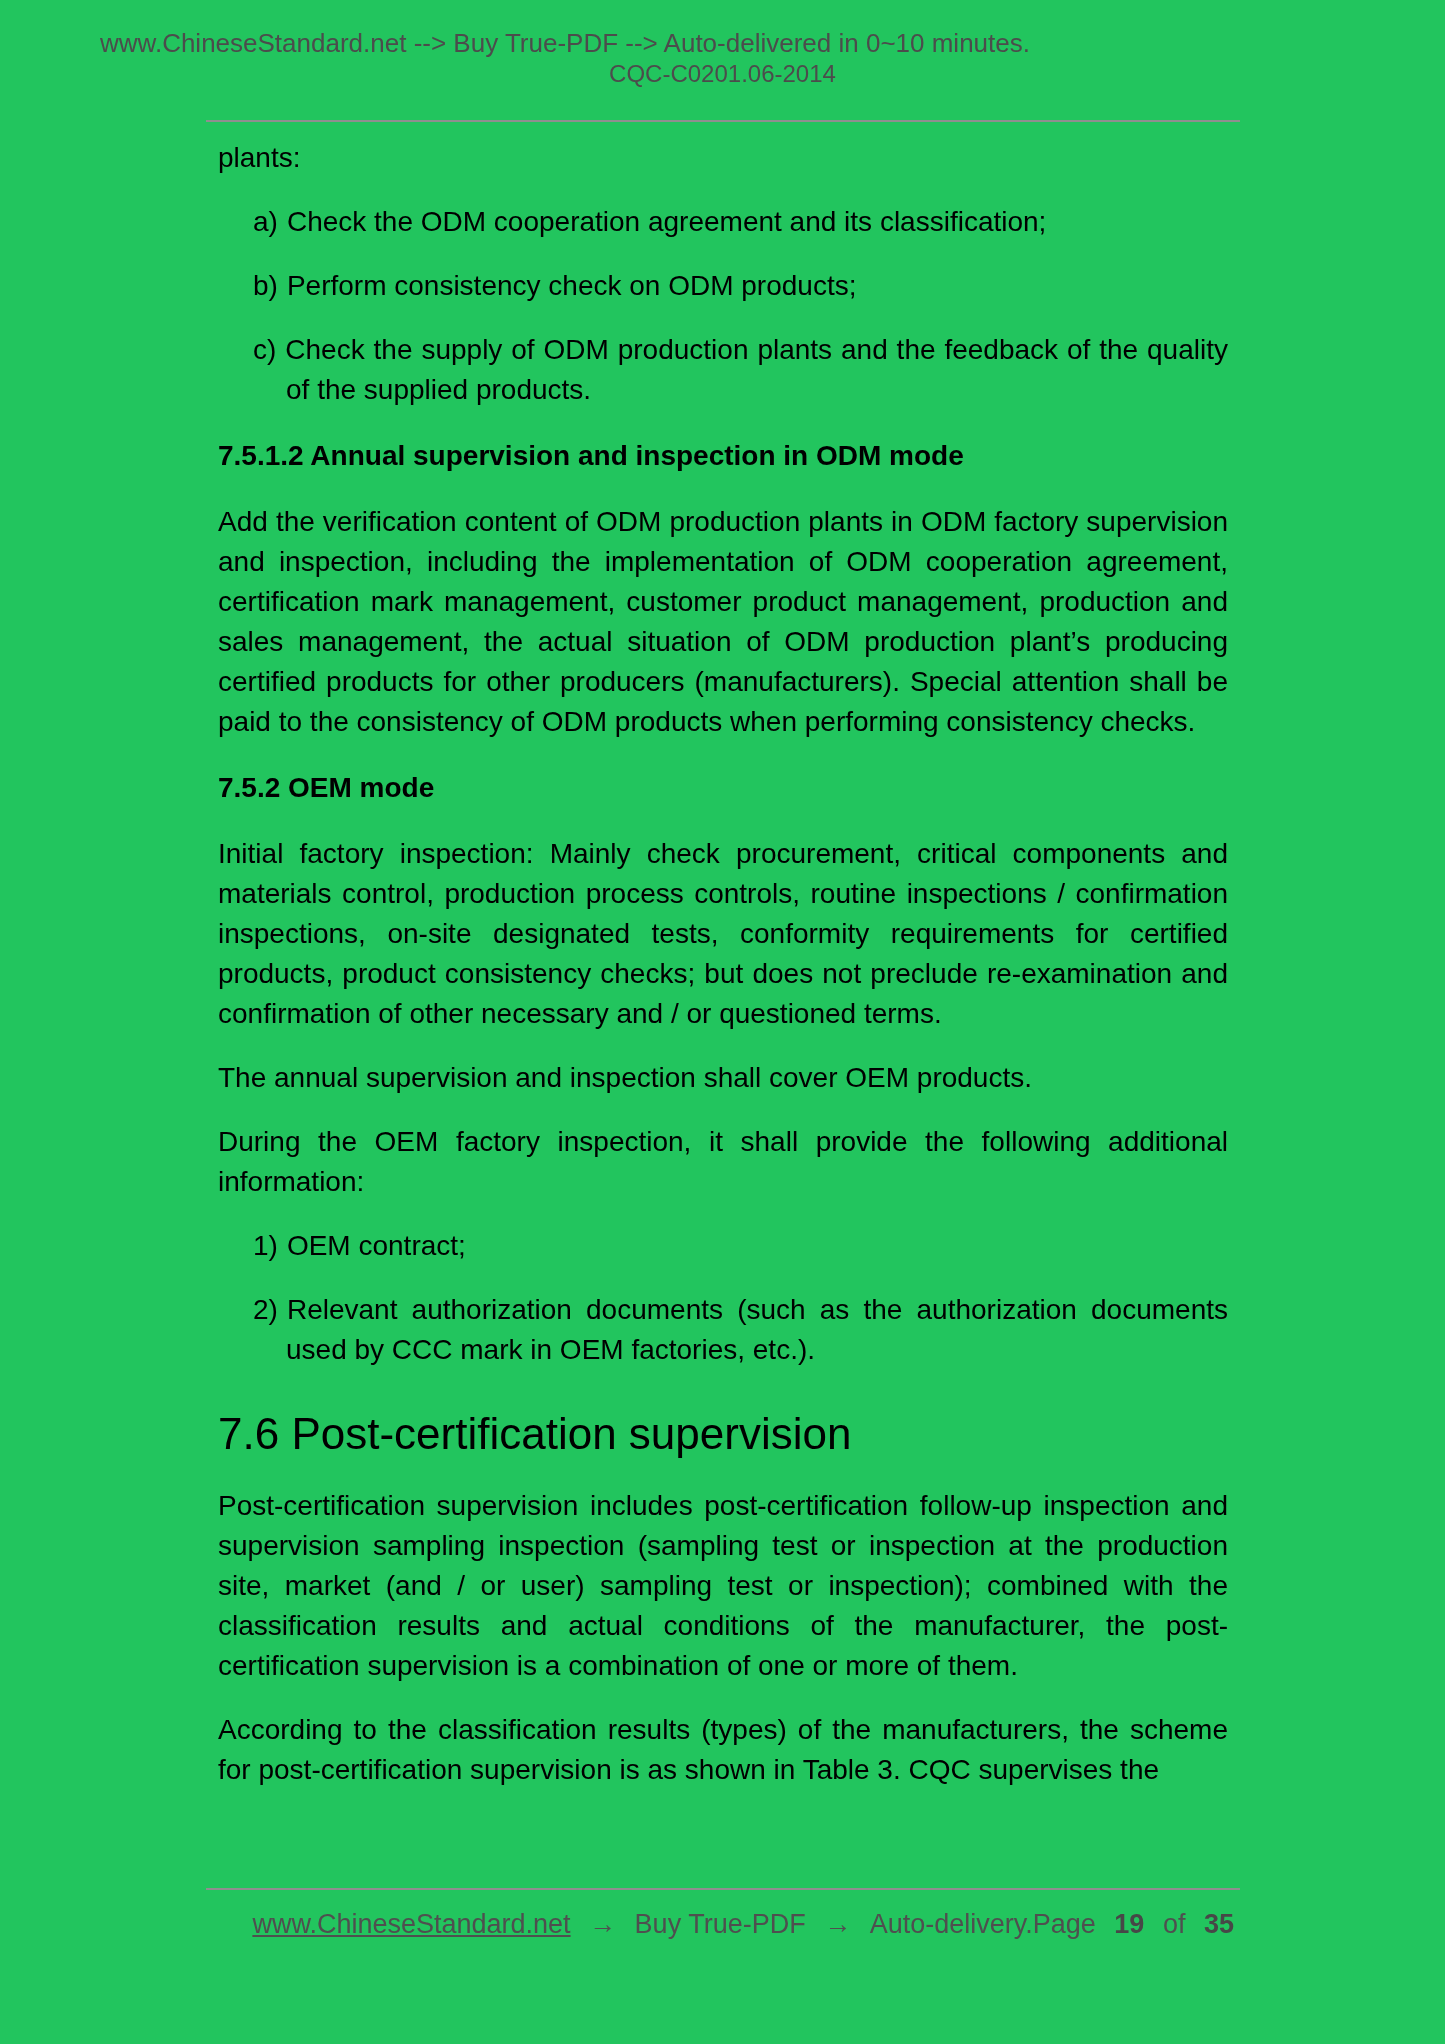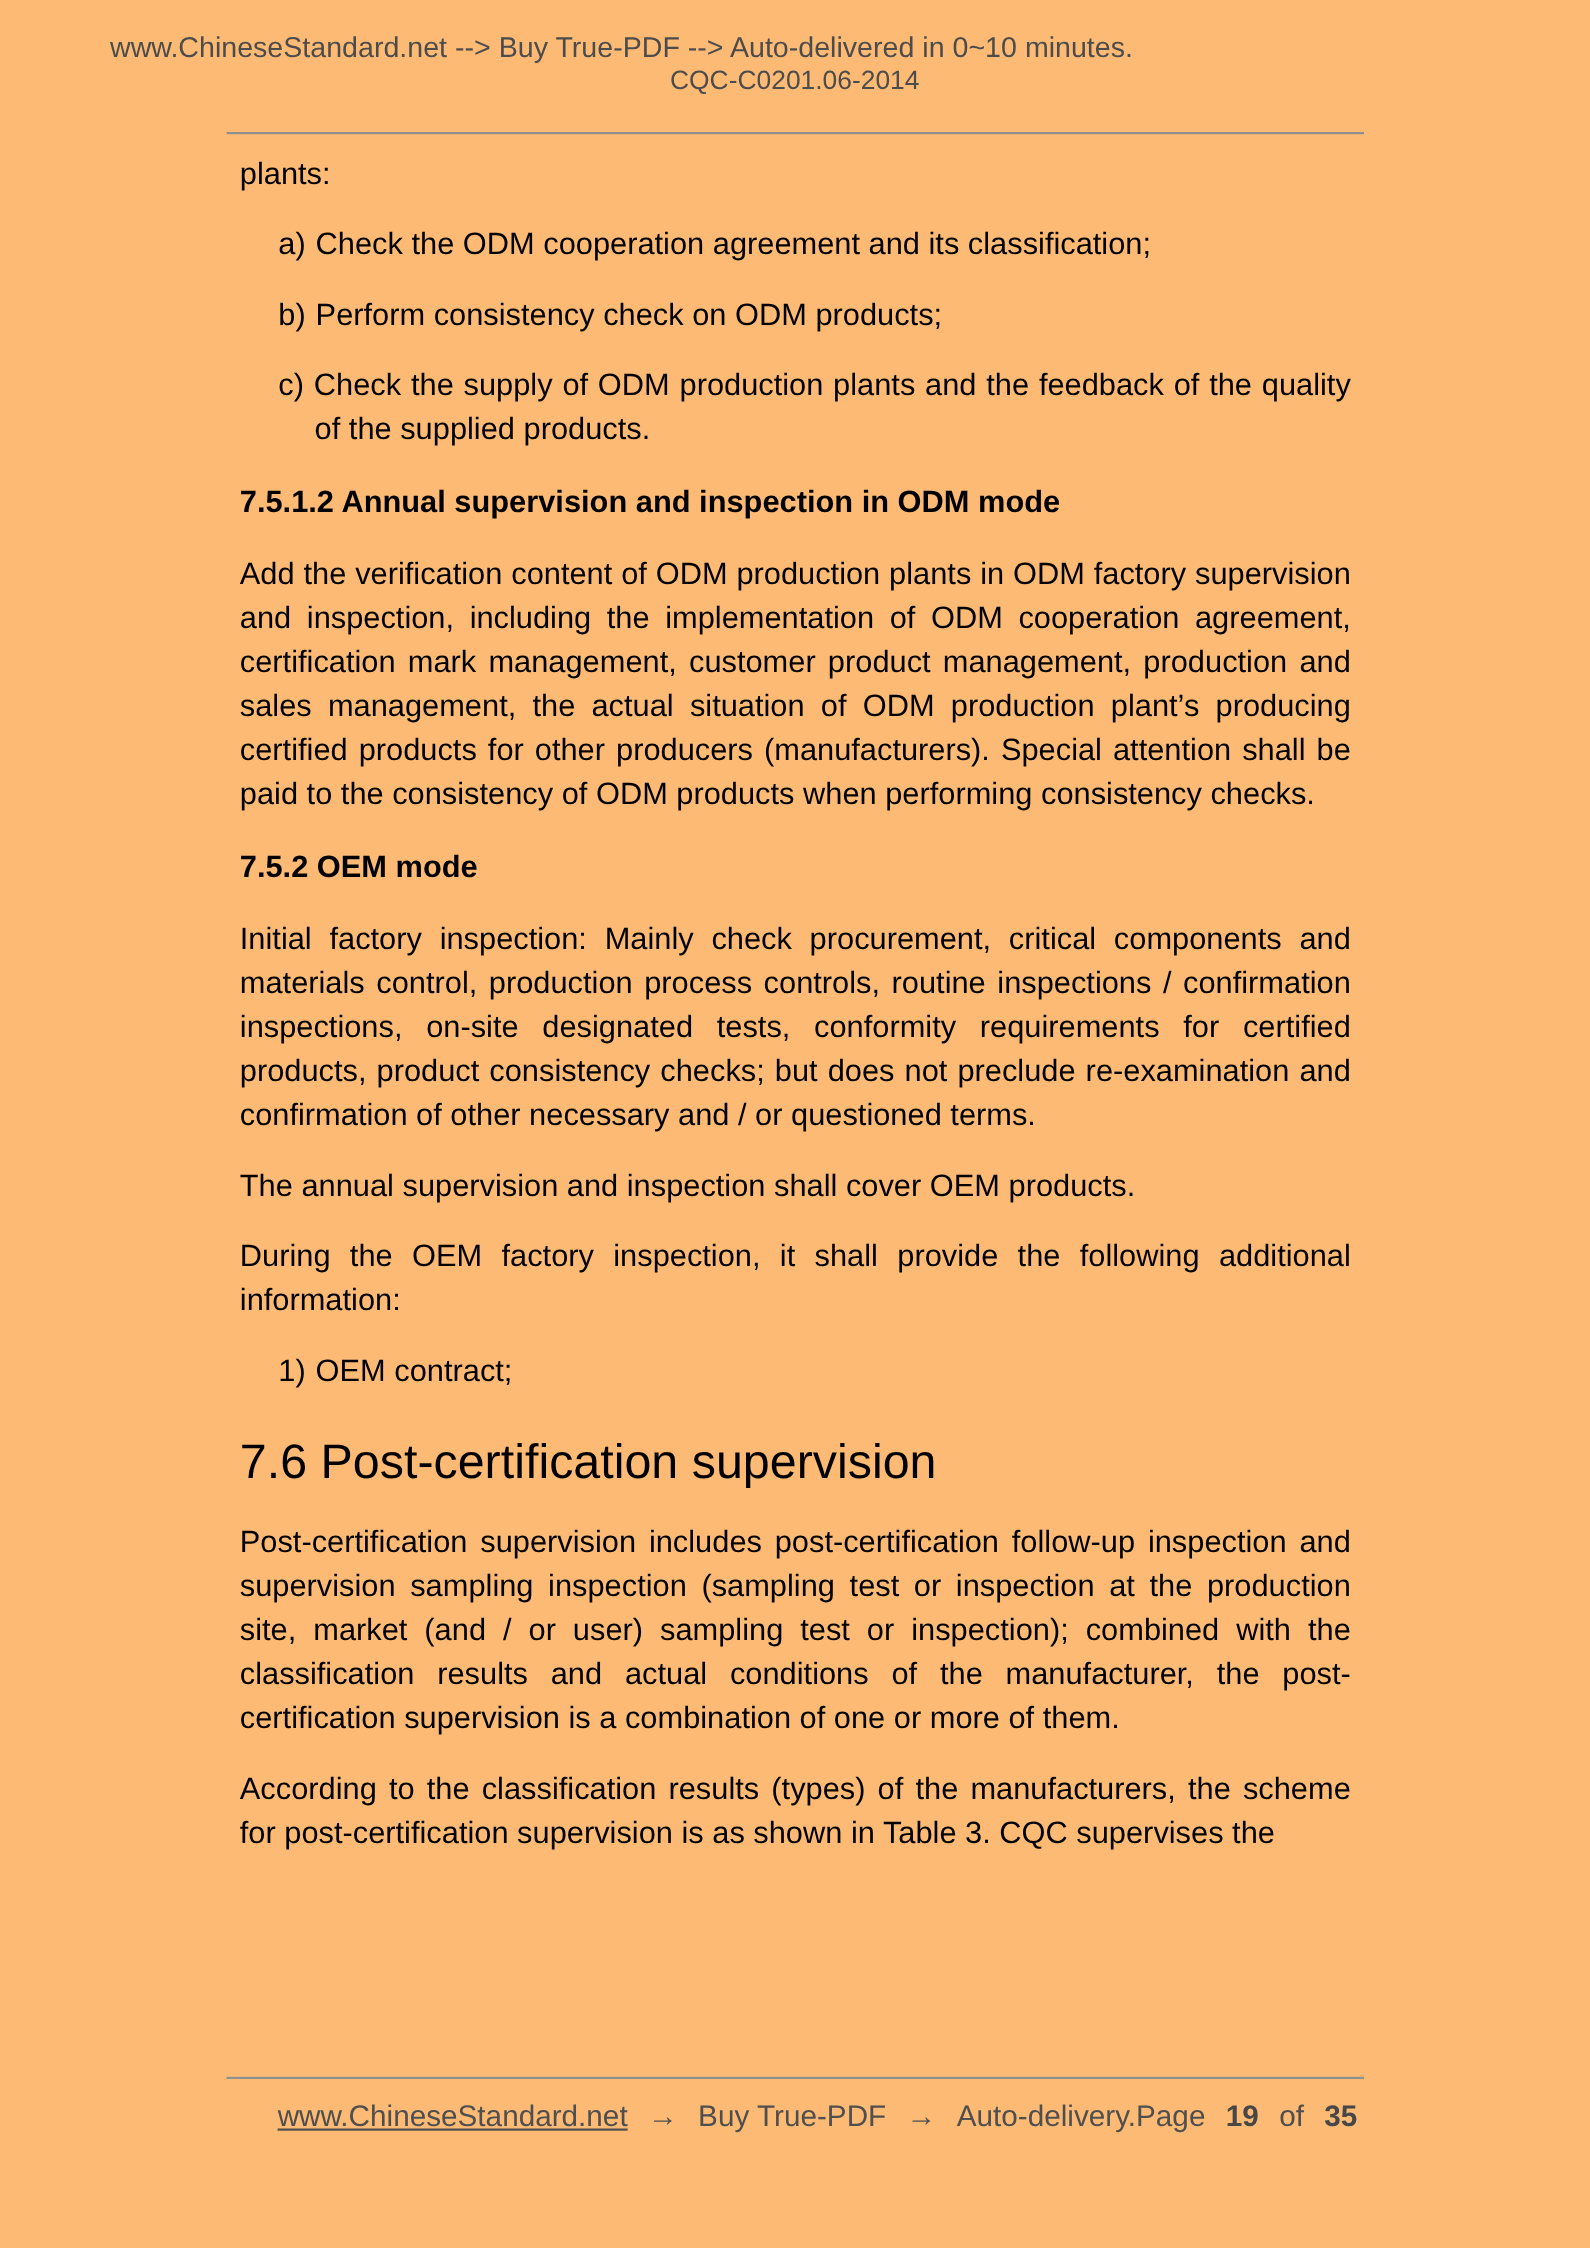--- a/index.html
+++ b/index.html
@@ -1,20 +1,20 @@
 <!DOCTYPE html>
 <html><head>
 <meta charset="utf-8">
 <style>
   html, body { margin: 0; padding: 0; background: #ffffff; }
   .page {
     position: relative;
     width: 1445px;
     height: 2044px;
-    background: #fdba74;
+    background: #22c55e;
     font-family: "Liberation Sans", sans-serif;
     color: #000000;
     overflow: hidden;
   }
   
   .header { padding-top: 26px; }
   .header-line1 {
     width: 1130px;
     text-align: center;
     font-size: 26px;
@@ -124,20 +124,23 @@
     <p class="para">Initial factory inspection: Mainly check procurement, critical components and materials control, production process controls, routine inspections / confirmation inspections, on-site designated tests, conformity requirements for certified products, product consistency checks; but does not preclude re-examination and confirmation of other necessary and / or questioned terms.</p>
 
     <p class="para left">The annual supervision and inspection shall cover OEM products.</p>
 
     <p class="para">During the OEM factory inspection, it shall provide the following additional information:</p>
 
     <div class="li">
       <span class="marker">1)</span><span>OEM contract;</span>
     </div>
 
+    <div class="li">
+      <span class="marker">2)</span><span>Relevant authorization documents (such as the authorization documents used by CCC mark in OEM factories, etc.).</span>
+    </div>
 
     <div class="h2">7.6 Post-certification supervision</div>
 
     <p class="para">Post-certification supervision includes post-certification follow-up inspection and supervision sampling inspection (sampling test or inspection at the production site, market (and / or user) sampling test or inspection); combined with the classification results and actual conditions of the manufacturer, the post-certification supervision is a combination of one or more of them.</p>
 
     <p class="para">According to the classification results (types) of the manufacturers, the scheme for post-certification supervision is as shown in Table 3. CQC supervises the</p>
 
   </div>
 
   <div class="footer-wrap">

